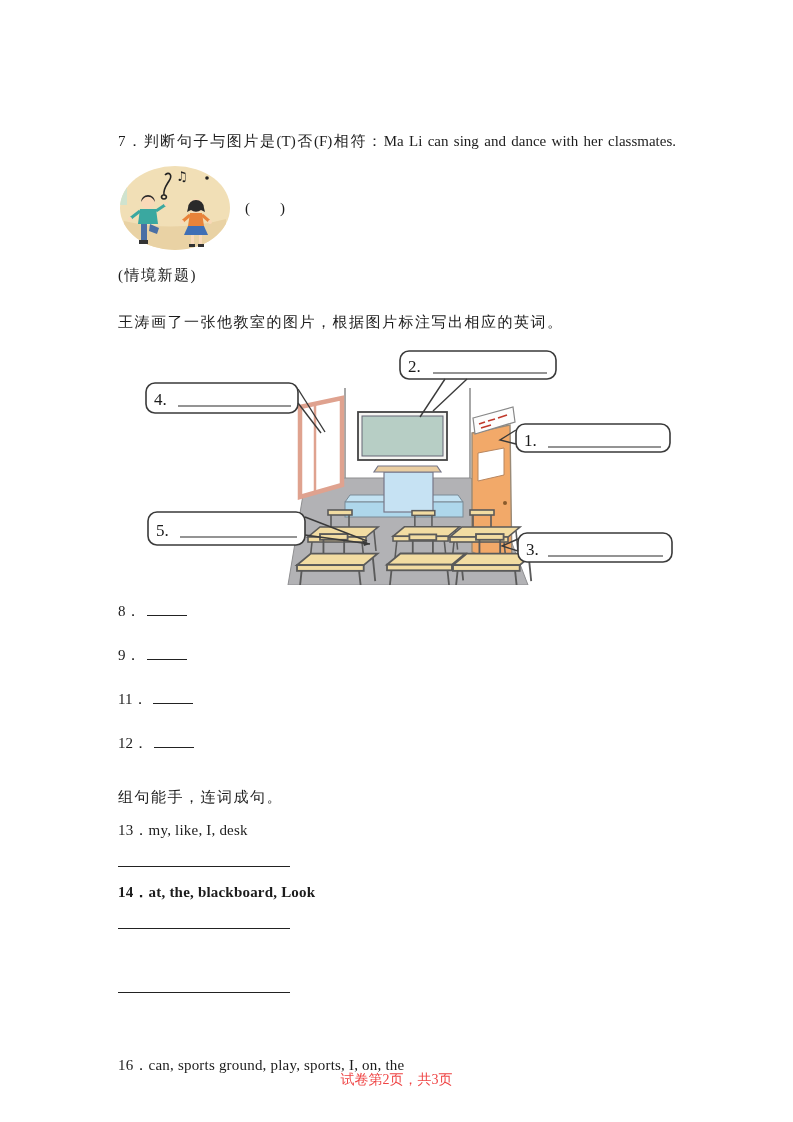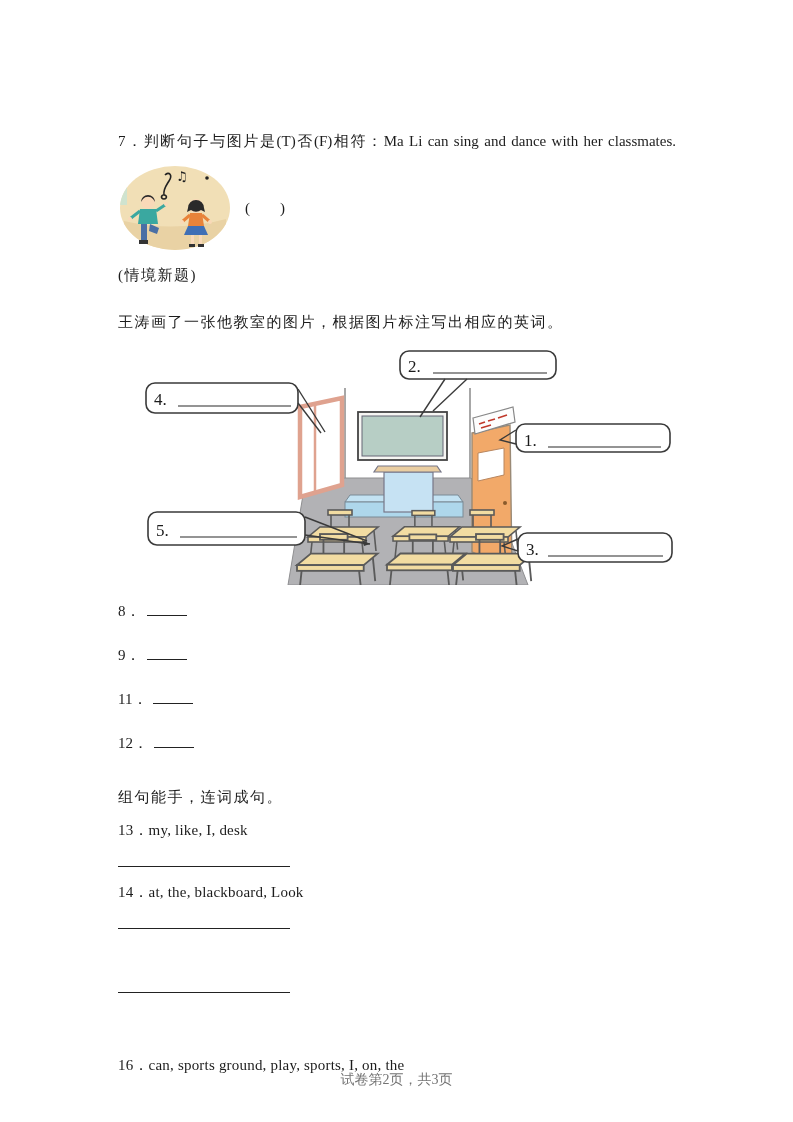--- a/index.html
+++ b/index.html
@@ -34,33 +34,33 @@
     display: flex; flex-direction: column; justify-content: space-between;
   }
   .fill-row { font-size: 15px; line-height: 20px; white-space: nowrap; }
   .fill-blank {
     display: inline-block; width: 40px; height: 14px;
     border-bottom: 1.4px solid #222; margin-left: 6px;
   }
   .section-title { left: 118px; top: 788px; font-size: 15px; }
   .sent { left: 118px; font-size: 15px; letter-spacing: 0.2px; }
   .sent-13 { top: 821px; }
-  .sent-14 { top: 883px; }
+  .sent-14 { top: 883px; font-weight: bold; }
   .sent-15 { top: 944px; }
   .sent-16 { top: 1056px; }
   .answer-line {
     left: 118px; width: 172px; height: 0;
     border-bottom: 1.4px solid #222;
   }
   .line-13 { top: 866px; }
   .line-14 { top: 928px; }
   .line-15 { top: 992px; }
   .footer {
     left: 0; right: 0; top: 1071px;
-    text-align: center; font-size: 14px; color: #737373;
+    text-align: center; font-size: 14px; color: #ef4444;
   }
   svg text.callout-num {
     font-family: "Liberation Serif", "DejaVu Serif", serif;
     font-size: 17px; fill: #1b1b1b;
   }
   svg .ln { stroke: #3a3a3a; stroke-width: 1.4; fill: none; }
   svg .callout-box { fill: #ffffff; stroke: #3a3a3a; stroke-width: 1.6; }
   svg .blank-ln { stroke: #2a2a2a; stroke-width: 1.2; }
 </style>
 </head>

